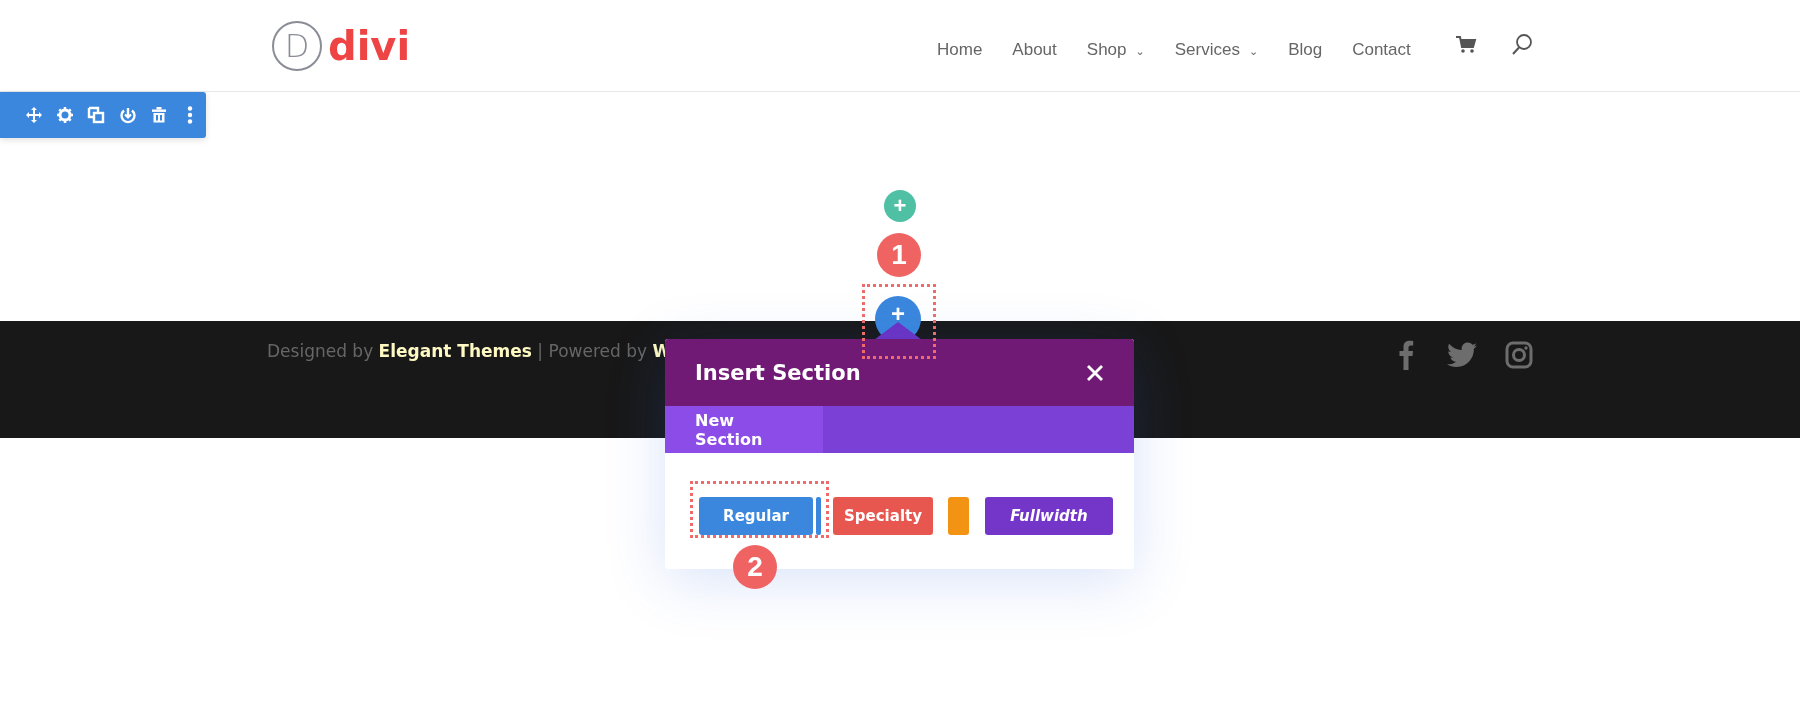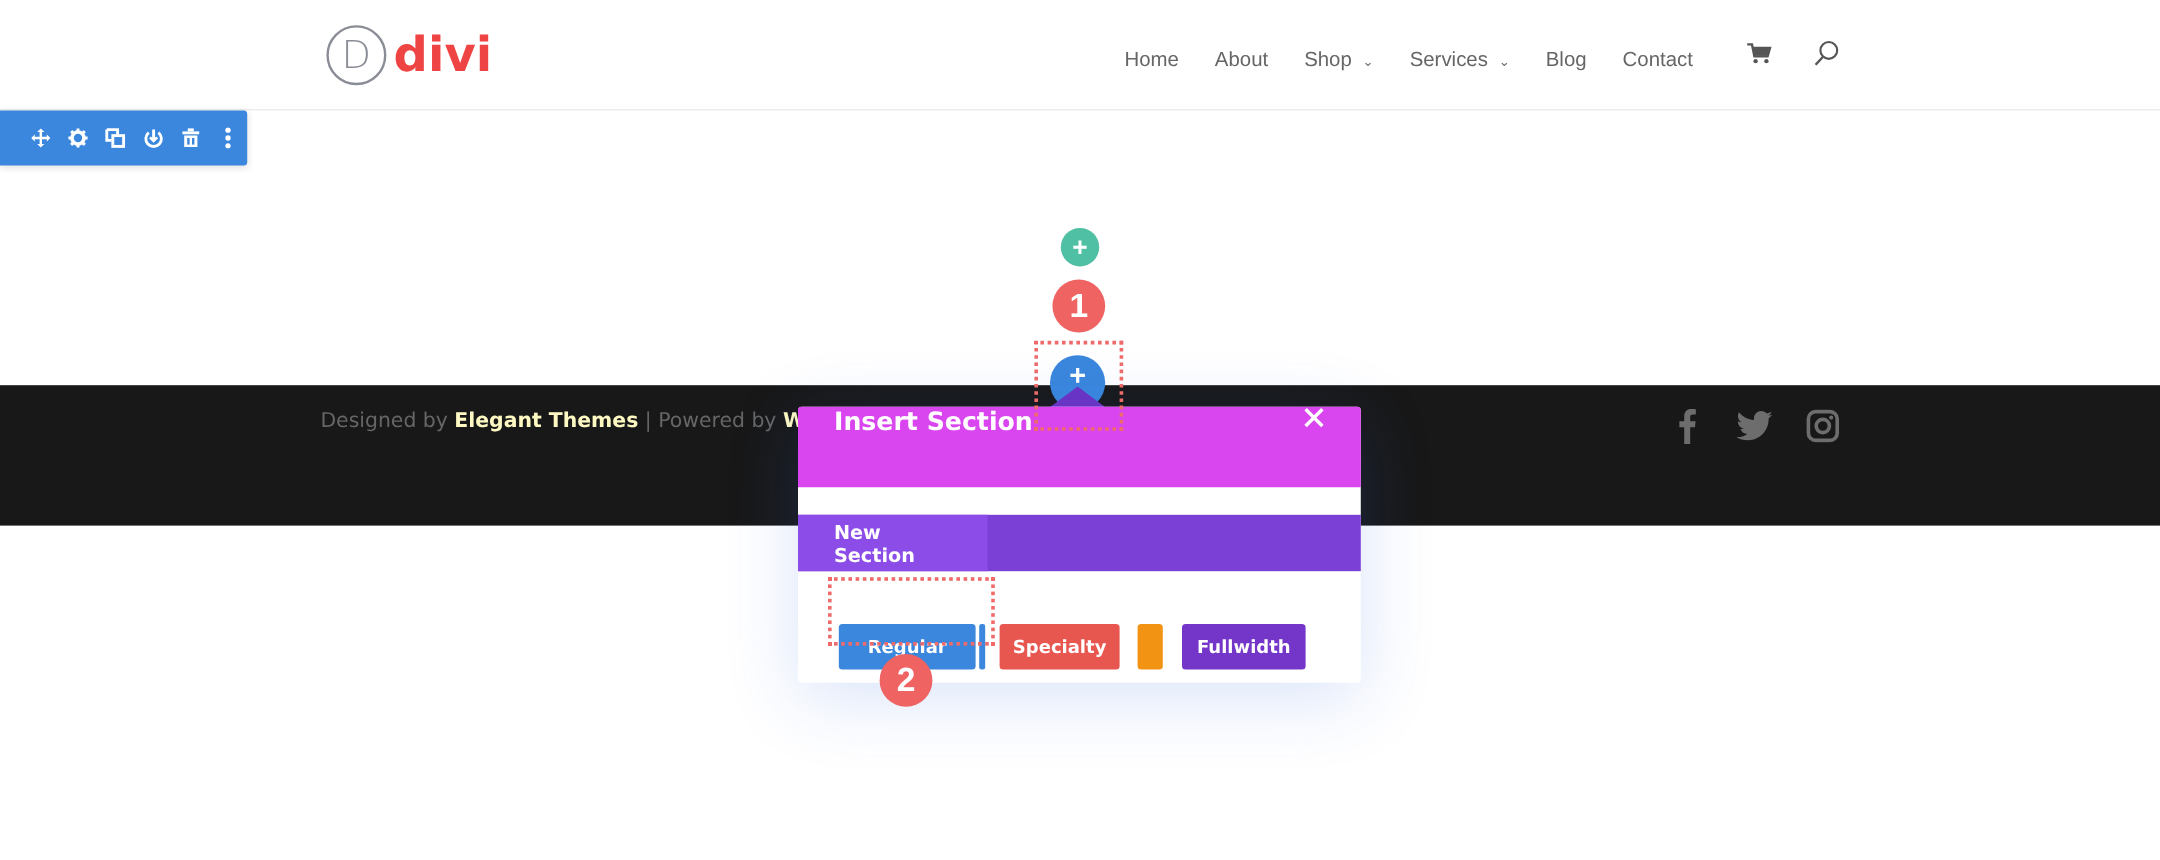--- a/index.html
+++ b/index.html
@@ -104,45 +104,45 @@
     border-bottom: 18px solid #6c33c4;
   }
 
   
   .modal {
     position: absolute; left: 665px; top: 339px; width: 469px; height: 230px;
     background: #fff; border-radius: 3px; z-index: 5;
     box-shadow: 0 12px 60px rgba(43, 101, 220, 0.18);
   }
   .modal-header {
-    height: 67px; background: #d946ef; border-radius: 3px 3px 0 0;
-    display: flex; justify-content: space-between; padding: 0 30px;
+    height: 67px; background: #701a75; border-radius: 3px 3px 0 0;
+    display: flex; align-items: center; justify-content: space-between; padding: 0 30px;
   }
   .modal-title {
     color: #fff; font-size: 21px; font-weight: 600;
     font-family: "DejaVu Sans", sans-serif;
   }
   .modal-close { width: 18px; height: 18px; cursor: pointer; }
-  .modal-tabs { height: 47px; background: #7b40d6; display: flex; margin-top: 23px; }
+  .modal-tabs { height: 47px; background: #7b40d6; display: flex; }
   .tab {
     height: 47px; display: flex; align-items: center; padding: 0 30px; color: #fff;
     font-size: 16px; font-weight: 600; font-family: "DejaVu Sans", sans-serif; cursor: pointer;
   }
   .tab.active { background: #8b4ce8; width: 158px; }
   .modal-body { position: relative; height: 116px; }
   .sec-btn {
     position: absolute; top: 44px; height: 38px; border-radius: 3px; color: #fff;
     display: flex; align-items: center; justify-content: center;
     font-size: 15px; font-weight: bold; font-family: "DejaVu Sans", sans-serif; cursor: pointer;
   }
   .regular { left: 34px; width: 114px; background: #3b87dd; }
   .regular-bar { left: 151px; width: 5px; background: #3b87dd; border-radius: 2px; }
   .specialty { left: 168px; width: 100px; background: #e85650; }
   .specialty-bar { left: 283px; width: 21px; background: #f39314; }
-  .fullwidth { left: 320px; width: 103px; background: #7336c9; }
+  .fullwidth { left: 320px; width: 128px; background: #7336c9; font-style: italic; }
 </style>
 </head>
 <body>
 
 <header class="site-header">
   <div class="logo">
     <div class="logo-circle">D</div>
     <div class="logo-text">divi</div>
   </div>
 

